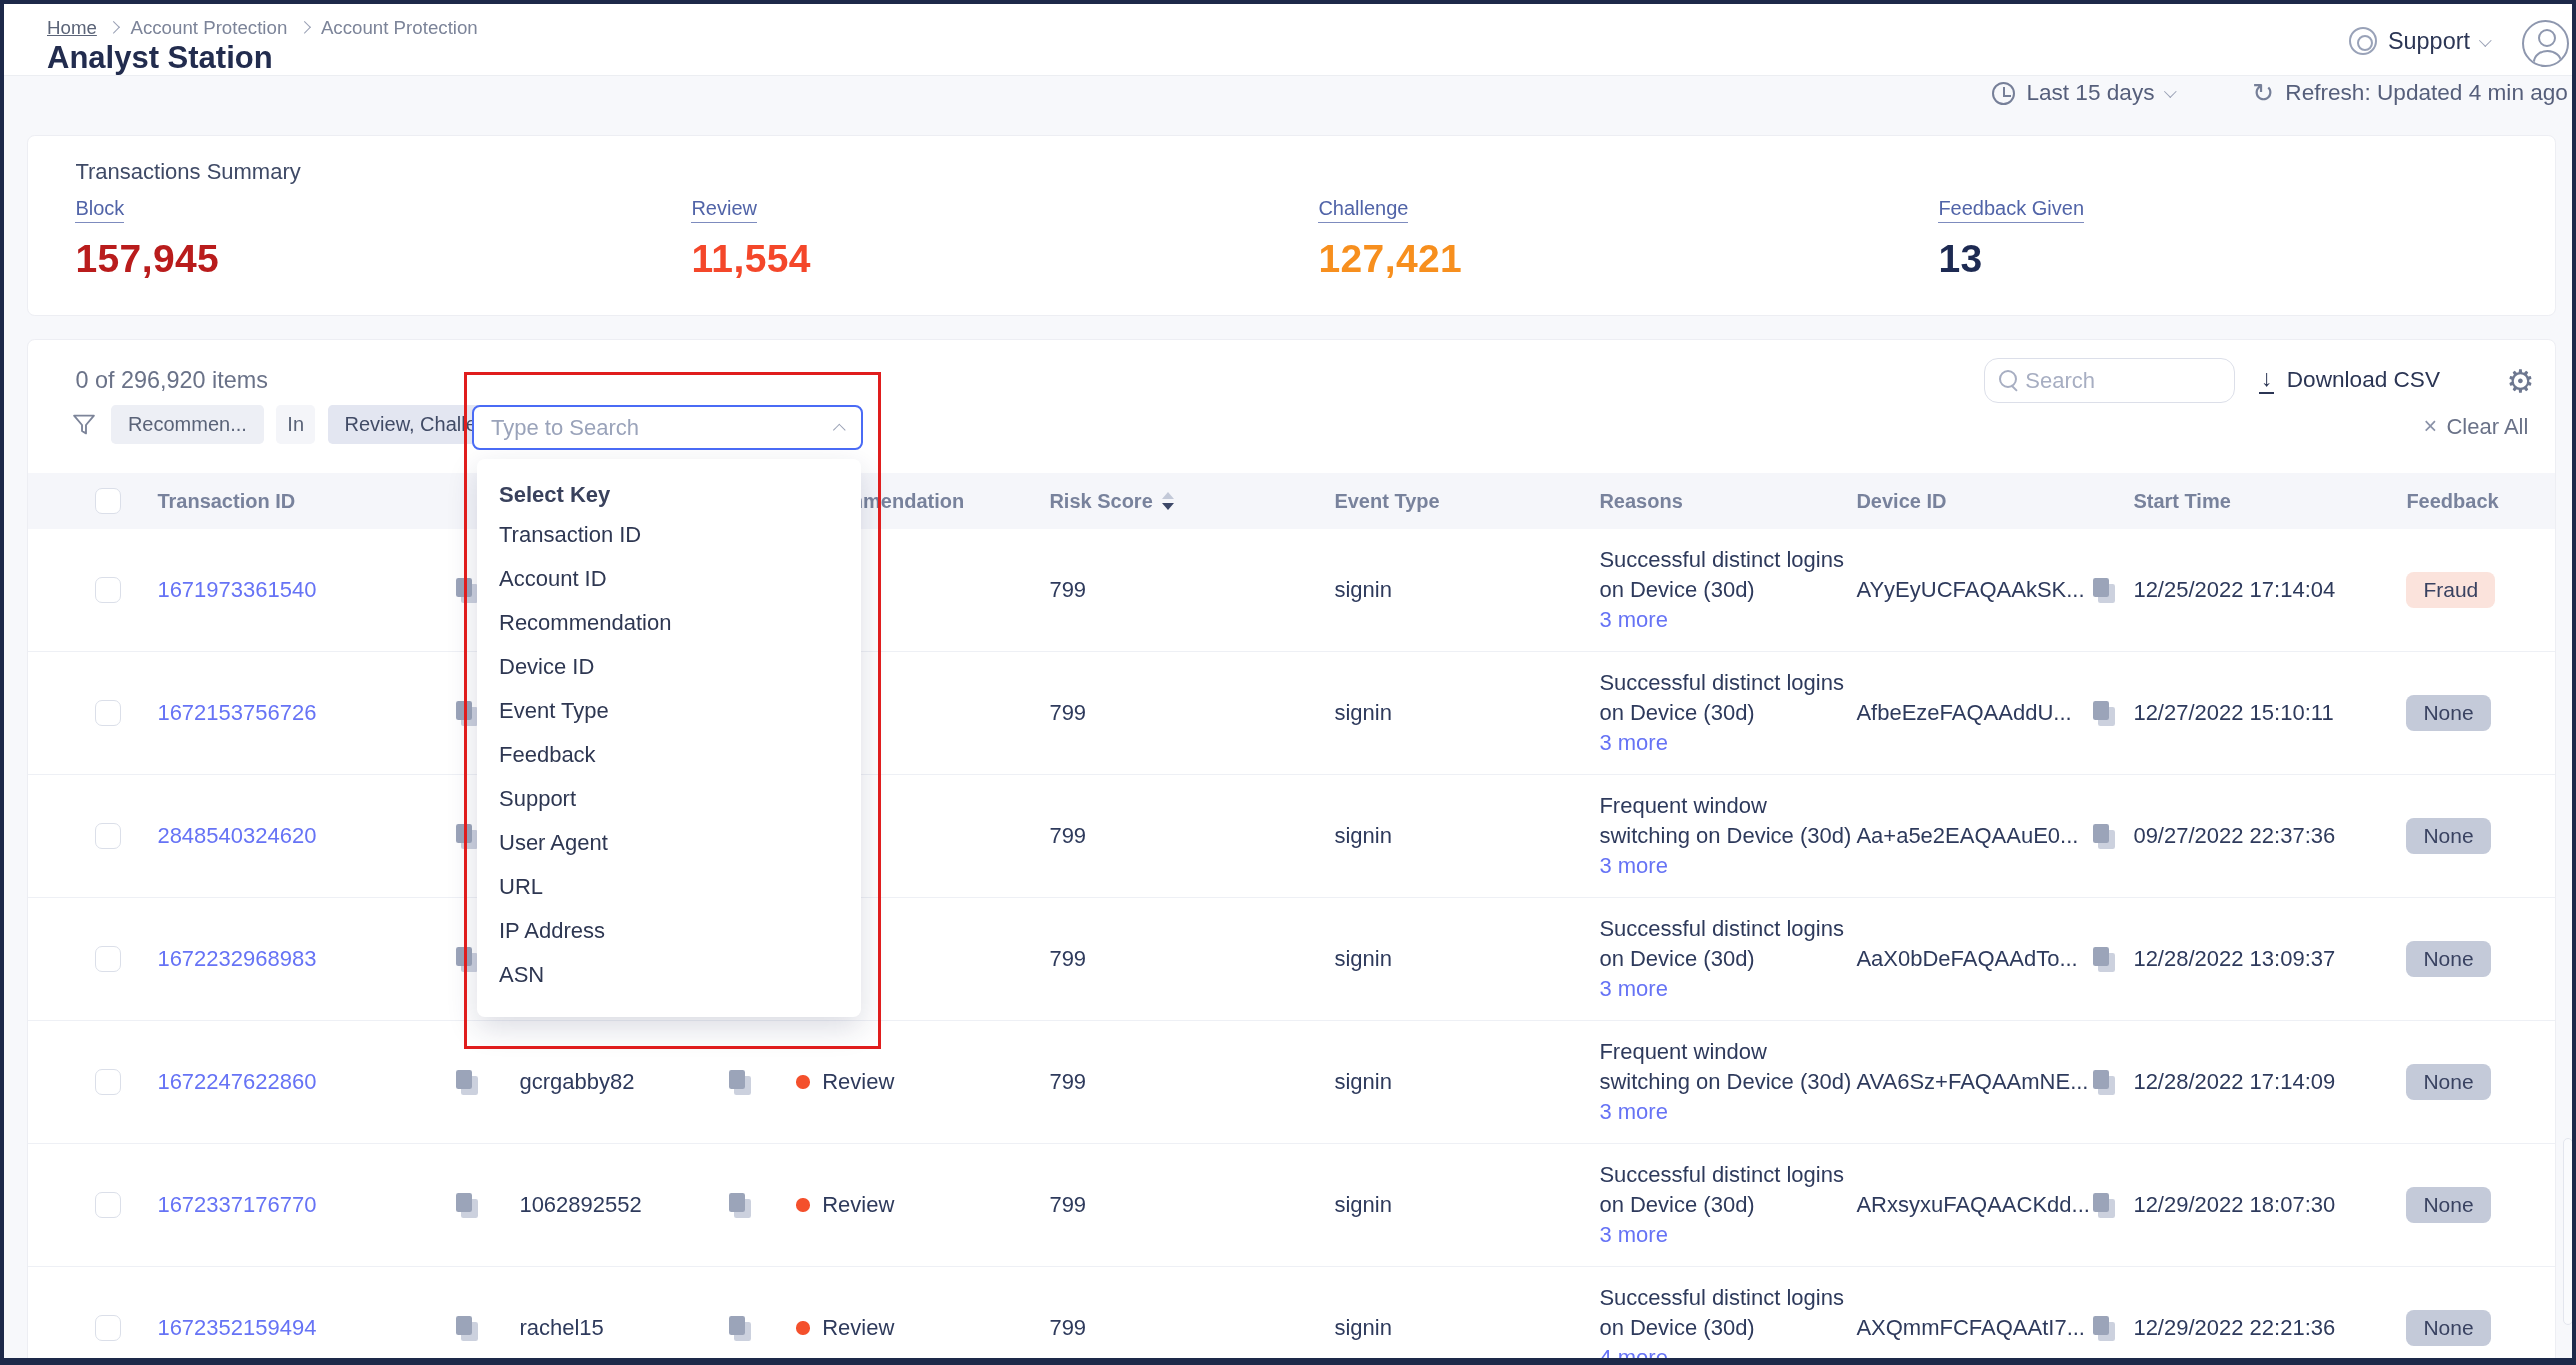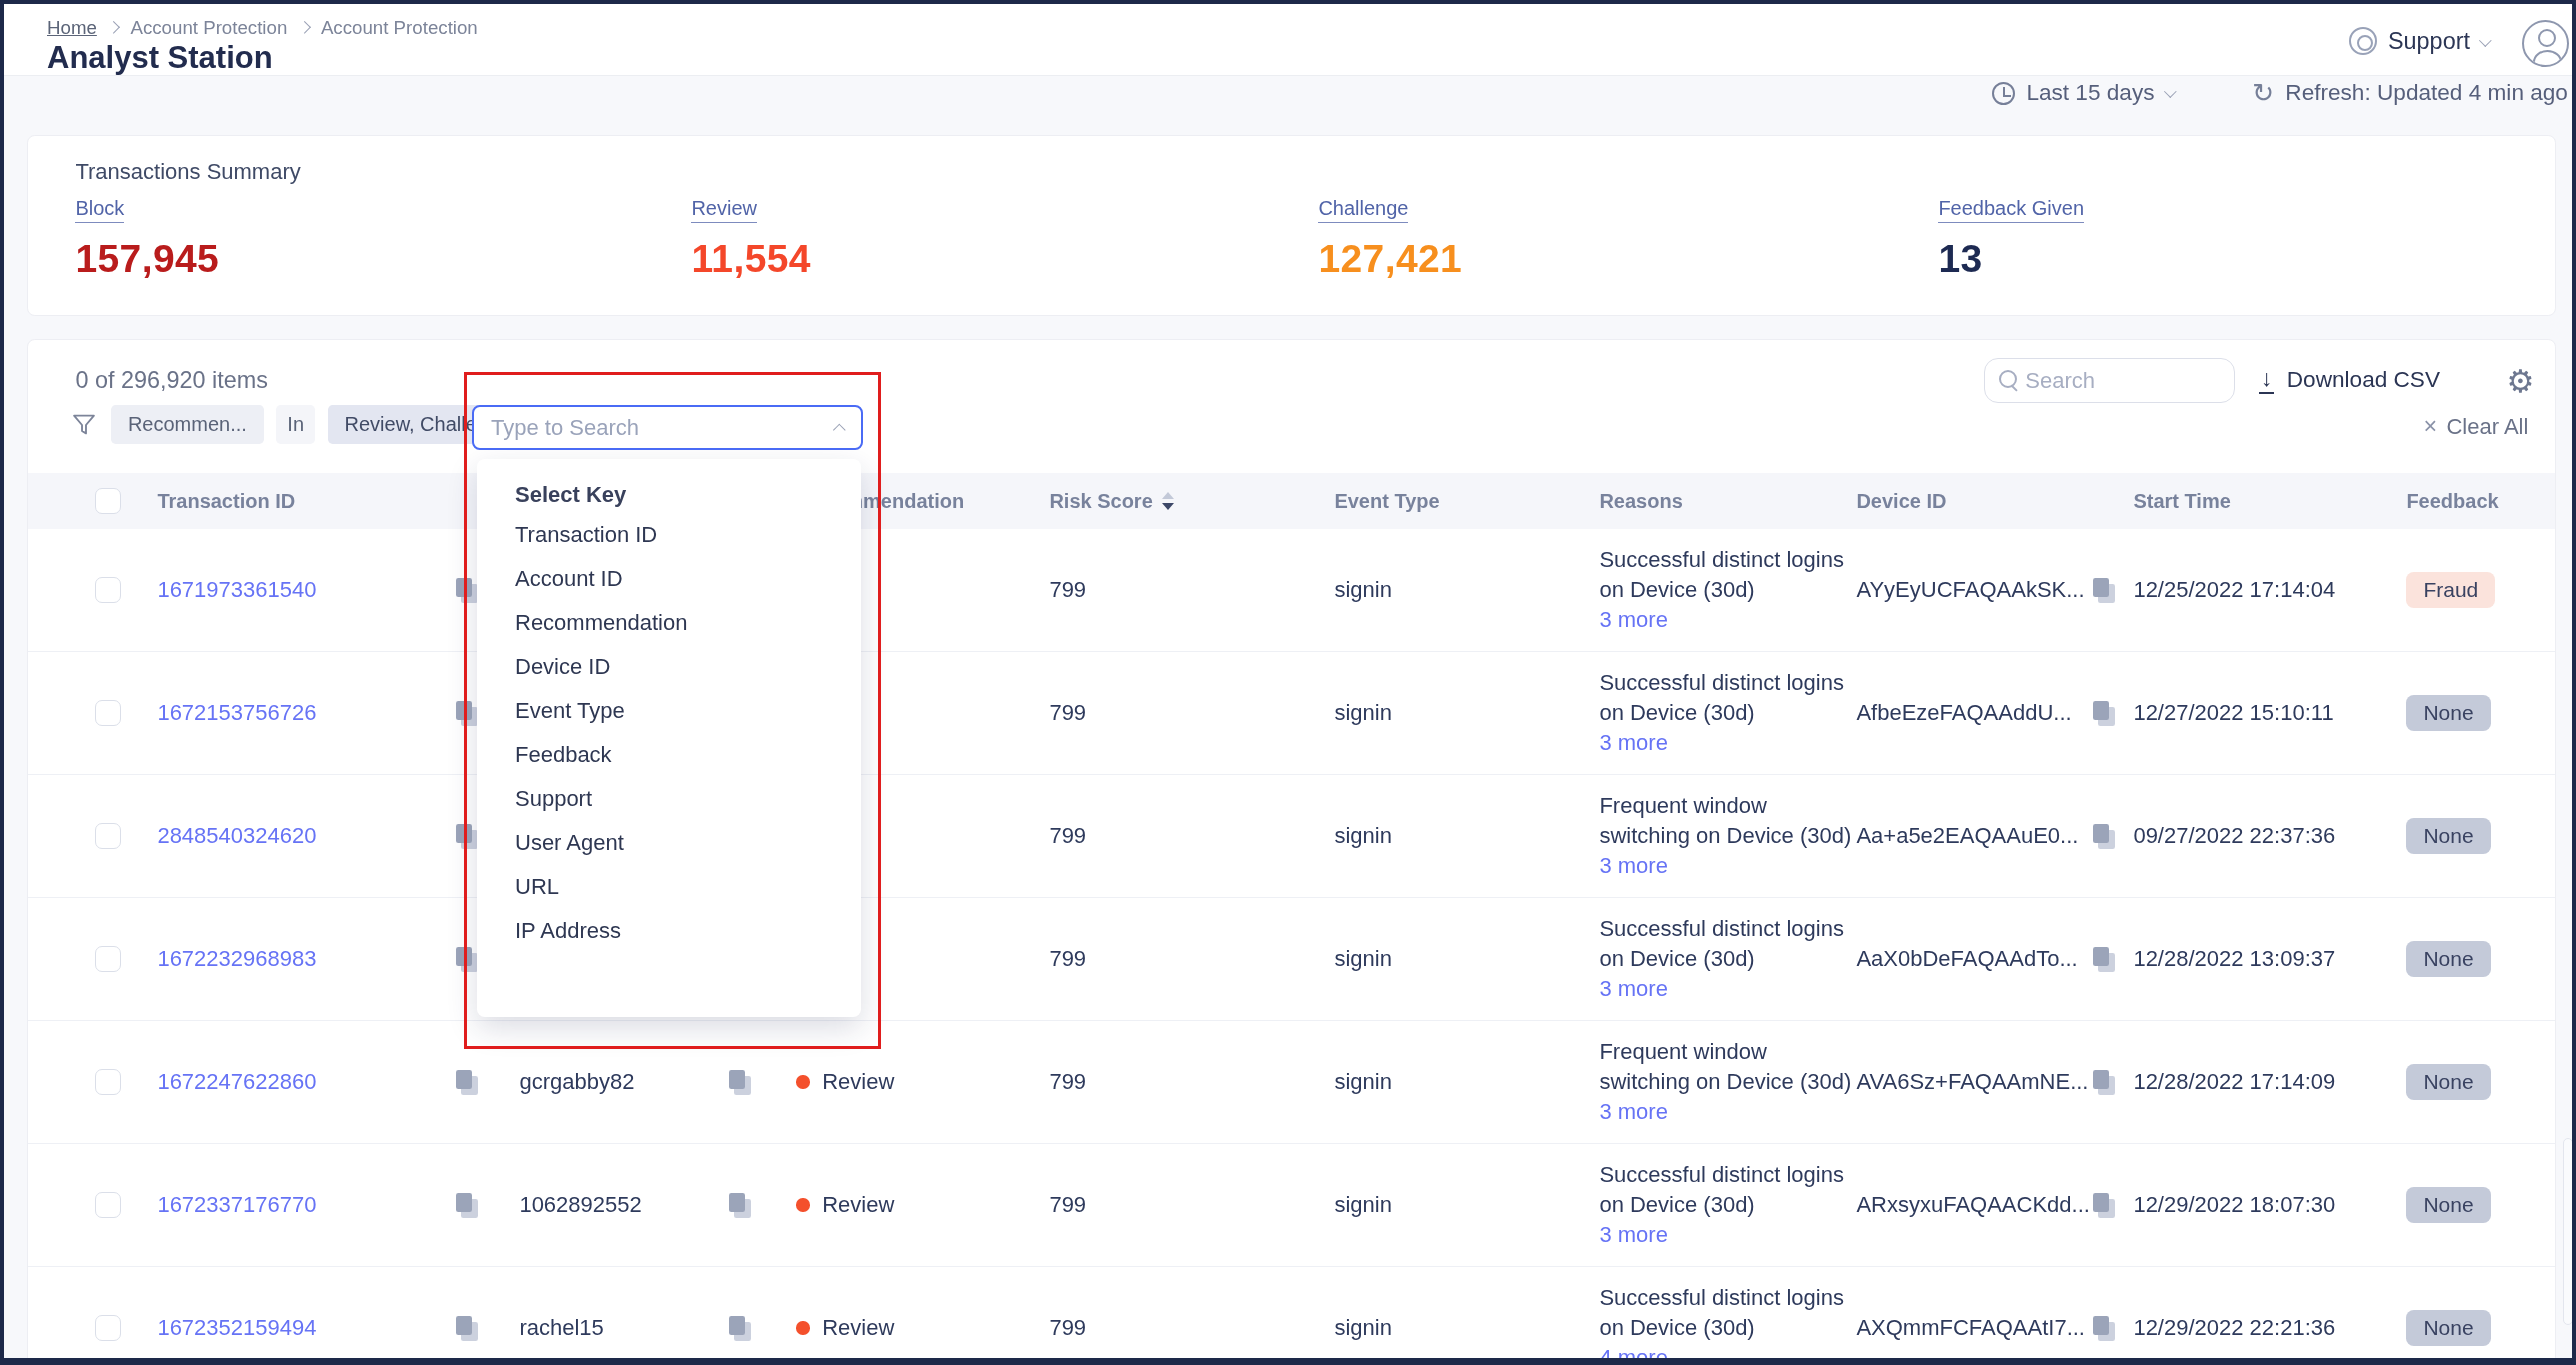--- a/index.html
+++ b/index.html
@@ -111,21 +111,21 @@
   .badge-fraud { background:#fbe3dc; }
 
   
   .combo { position:absolute; left:468px; top:401px; width:391px; height:45px; background:#fff;
     border:2.3px solid #4a6bf5; border-radius:7.8px; display:flex; align-items:center; padding:0 17px;
     z-index:25; }
   .combo-input { border:none; outline:none; flex:1; font-size:22px; color:#333d5c; font-family:inherit;
     background:transparent; }
   .combo-input::placeholder { color:#9aa3ba; }
   .panel { position:absolute; left:473px; top:455px; width:384px; height:558px; background:#fff;
-    border-radius:7.8px; box-shadow:0 11px 31px rgba(30,40,80,.16); z-index:24; padding:17px 0 0 38px;
+    border-radius:7.8px; box-shadow:0 11px 31px rgba(30,40,80,.16); z-index:24; padding:17px 0 0 22px;
     overflow:hidden; }
   .panel-header { height:37px; line-height:37px; font-size:22px; font-weight:700; color:#39415c; }
   .panel-item { height:44px; line-height:44px; font-size:22px; color:#2e3752; cursor:pointer; }
   .redbox { position:absolute; left:460px; top:368px; width:417px; height:677px; border:3.9px solid #e01d1d;
     z-index:30; pointer-events:none; }
   .scroll-thumb { position:absolute; left:2559px; top:1134px; width:10px; height:187px; background:#fafbfd;
     border:0.8px solid #e3e6ee; border-radius:5.5px; z-index:6; }
   .funnel-svg { flex:none; }
 </style>
 </head>
@@ -479,20 +479,21 @@
     <div class="panel-item">Transaction ID</div>
     <div class="panel-item">Account ID</div>
     <div class="panel-item">Recommendation</div>
     <div class="panel-item">Device ID</div>
     <div class="panel-item">Event Type</div>
     <div class="panel-item">Feedback</div>
     <div class="panel-item">Support</div>
     <div class="panel-item">User Agent</div>
     <div class="panel-item">URL</div>
     <div class="panel-item">IP Address</div>
+    <div class="panel-item">ASN</div>
   </div>
 
   <div class="redbox"></div>
 
   <div class="scroll-thumb"></div>
 
 </div>
 
 
 </body></html>

